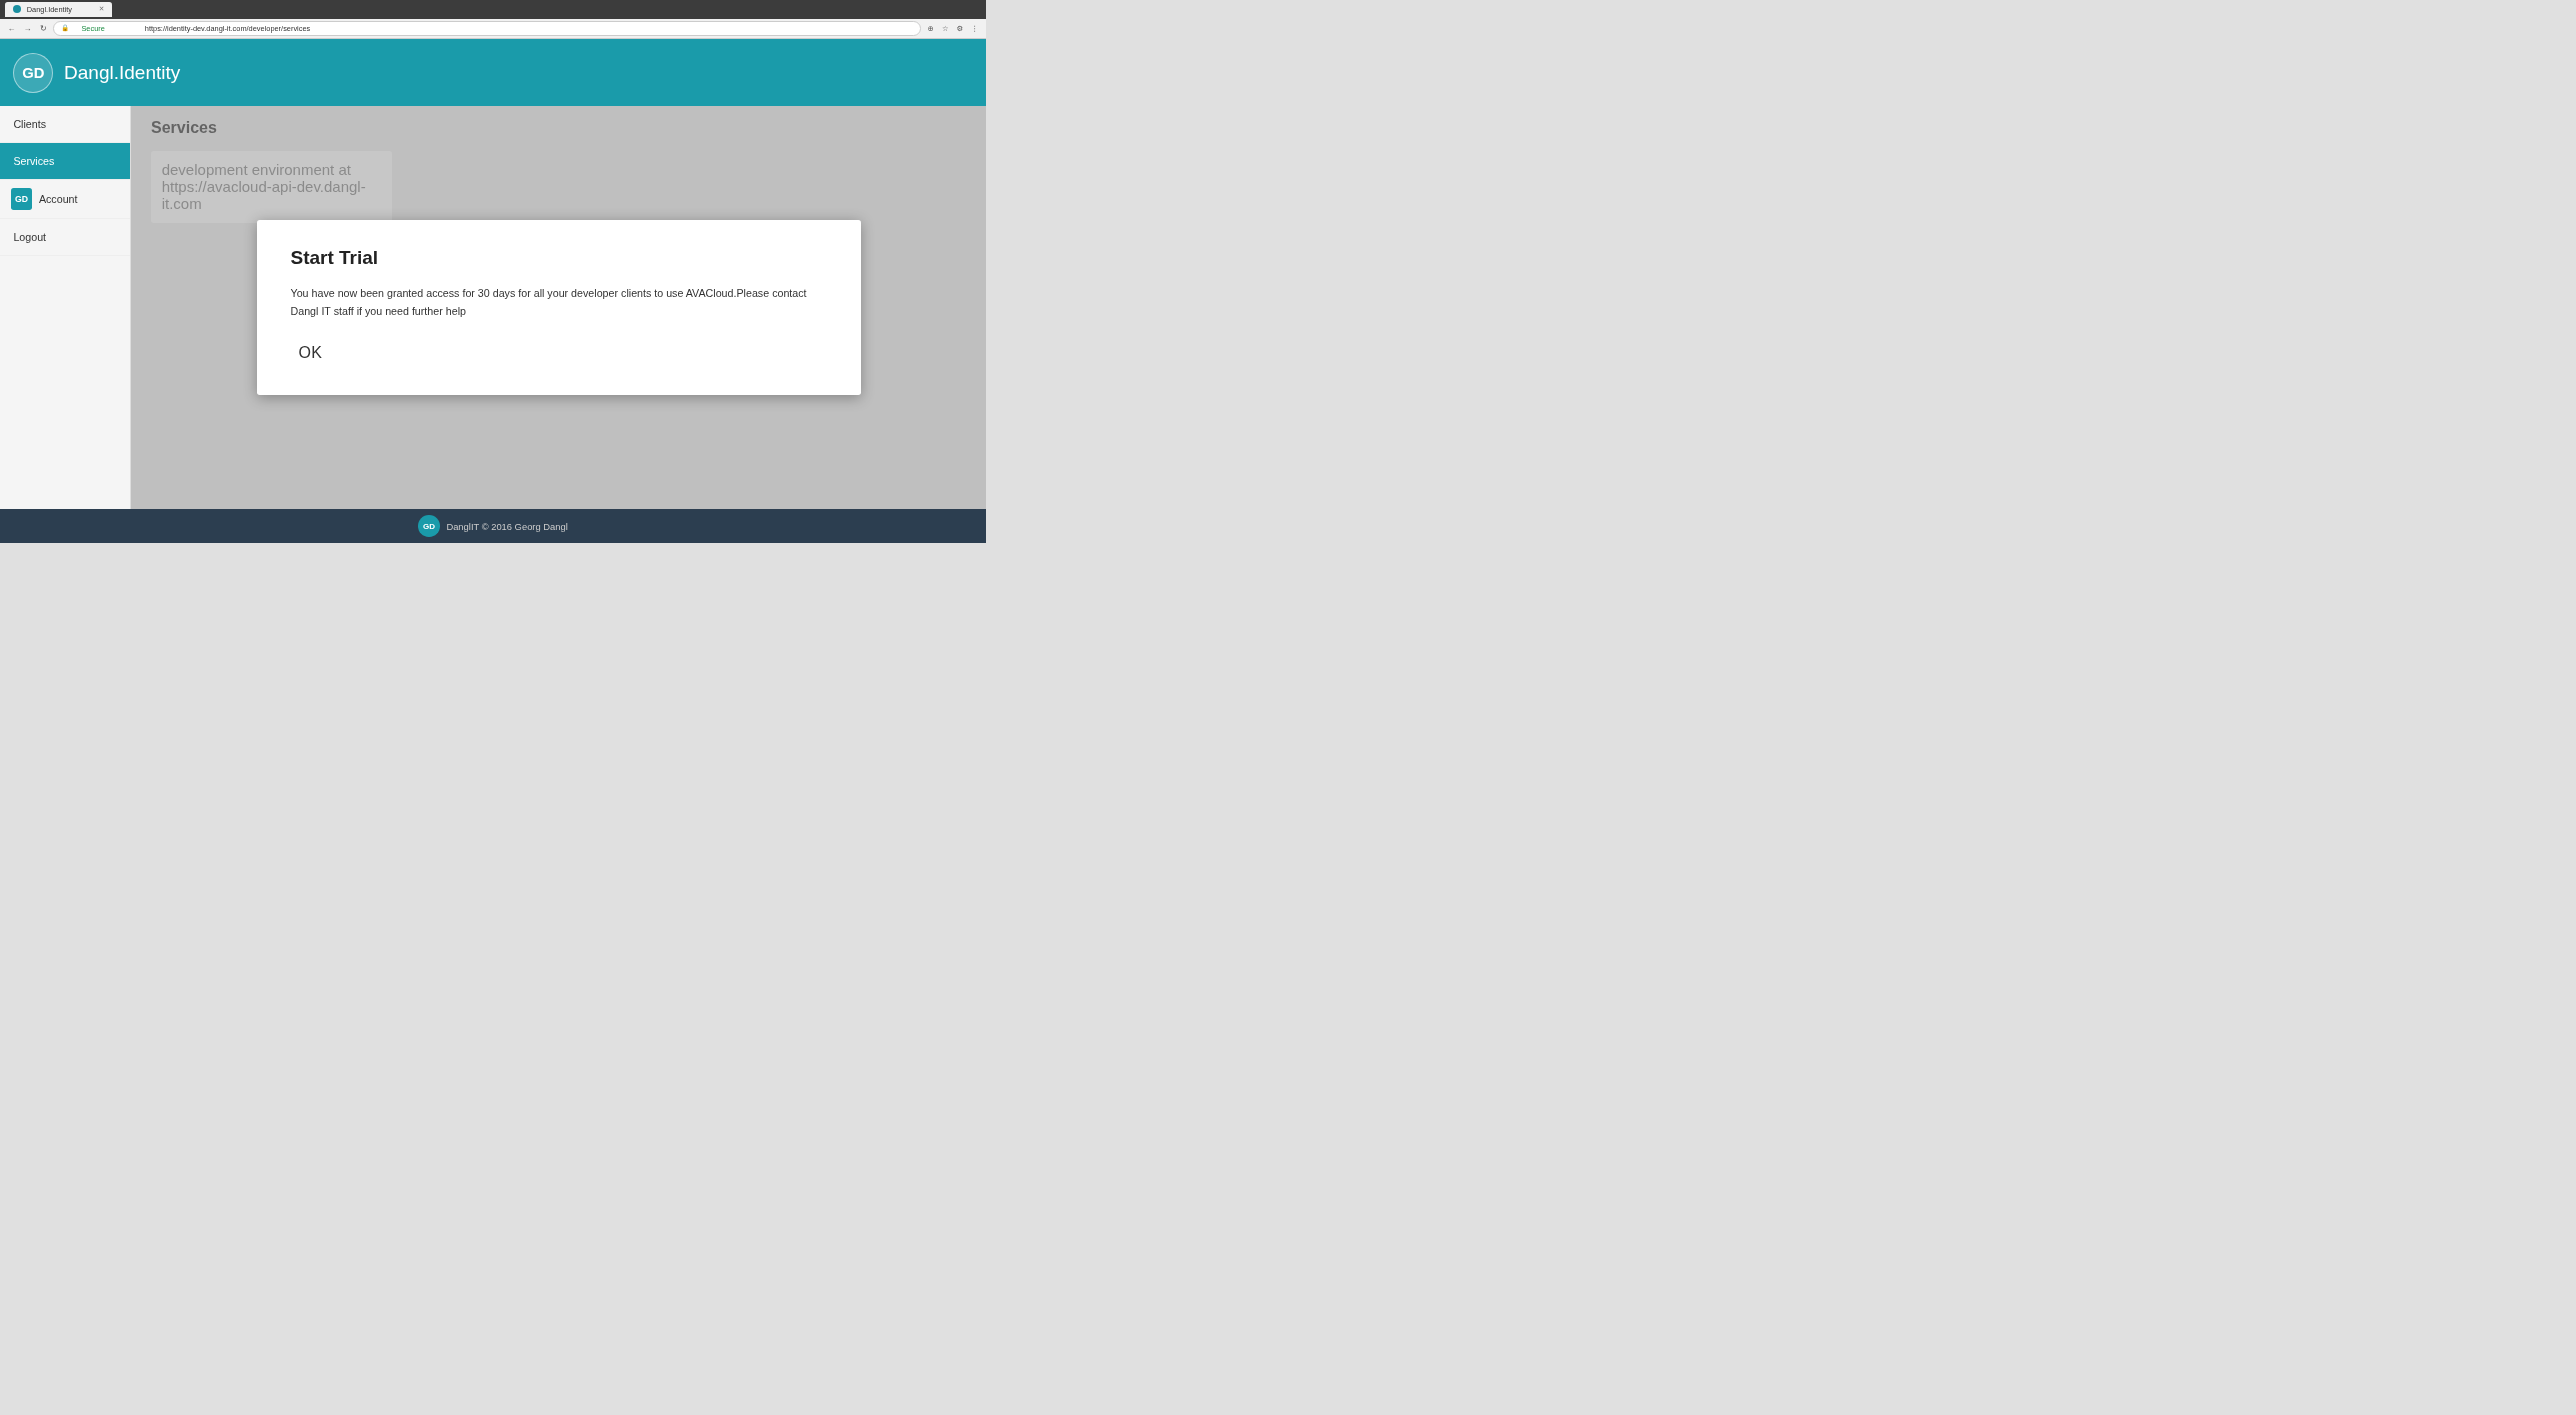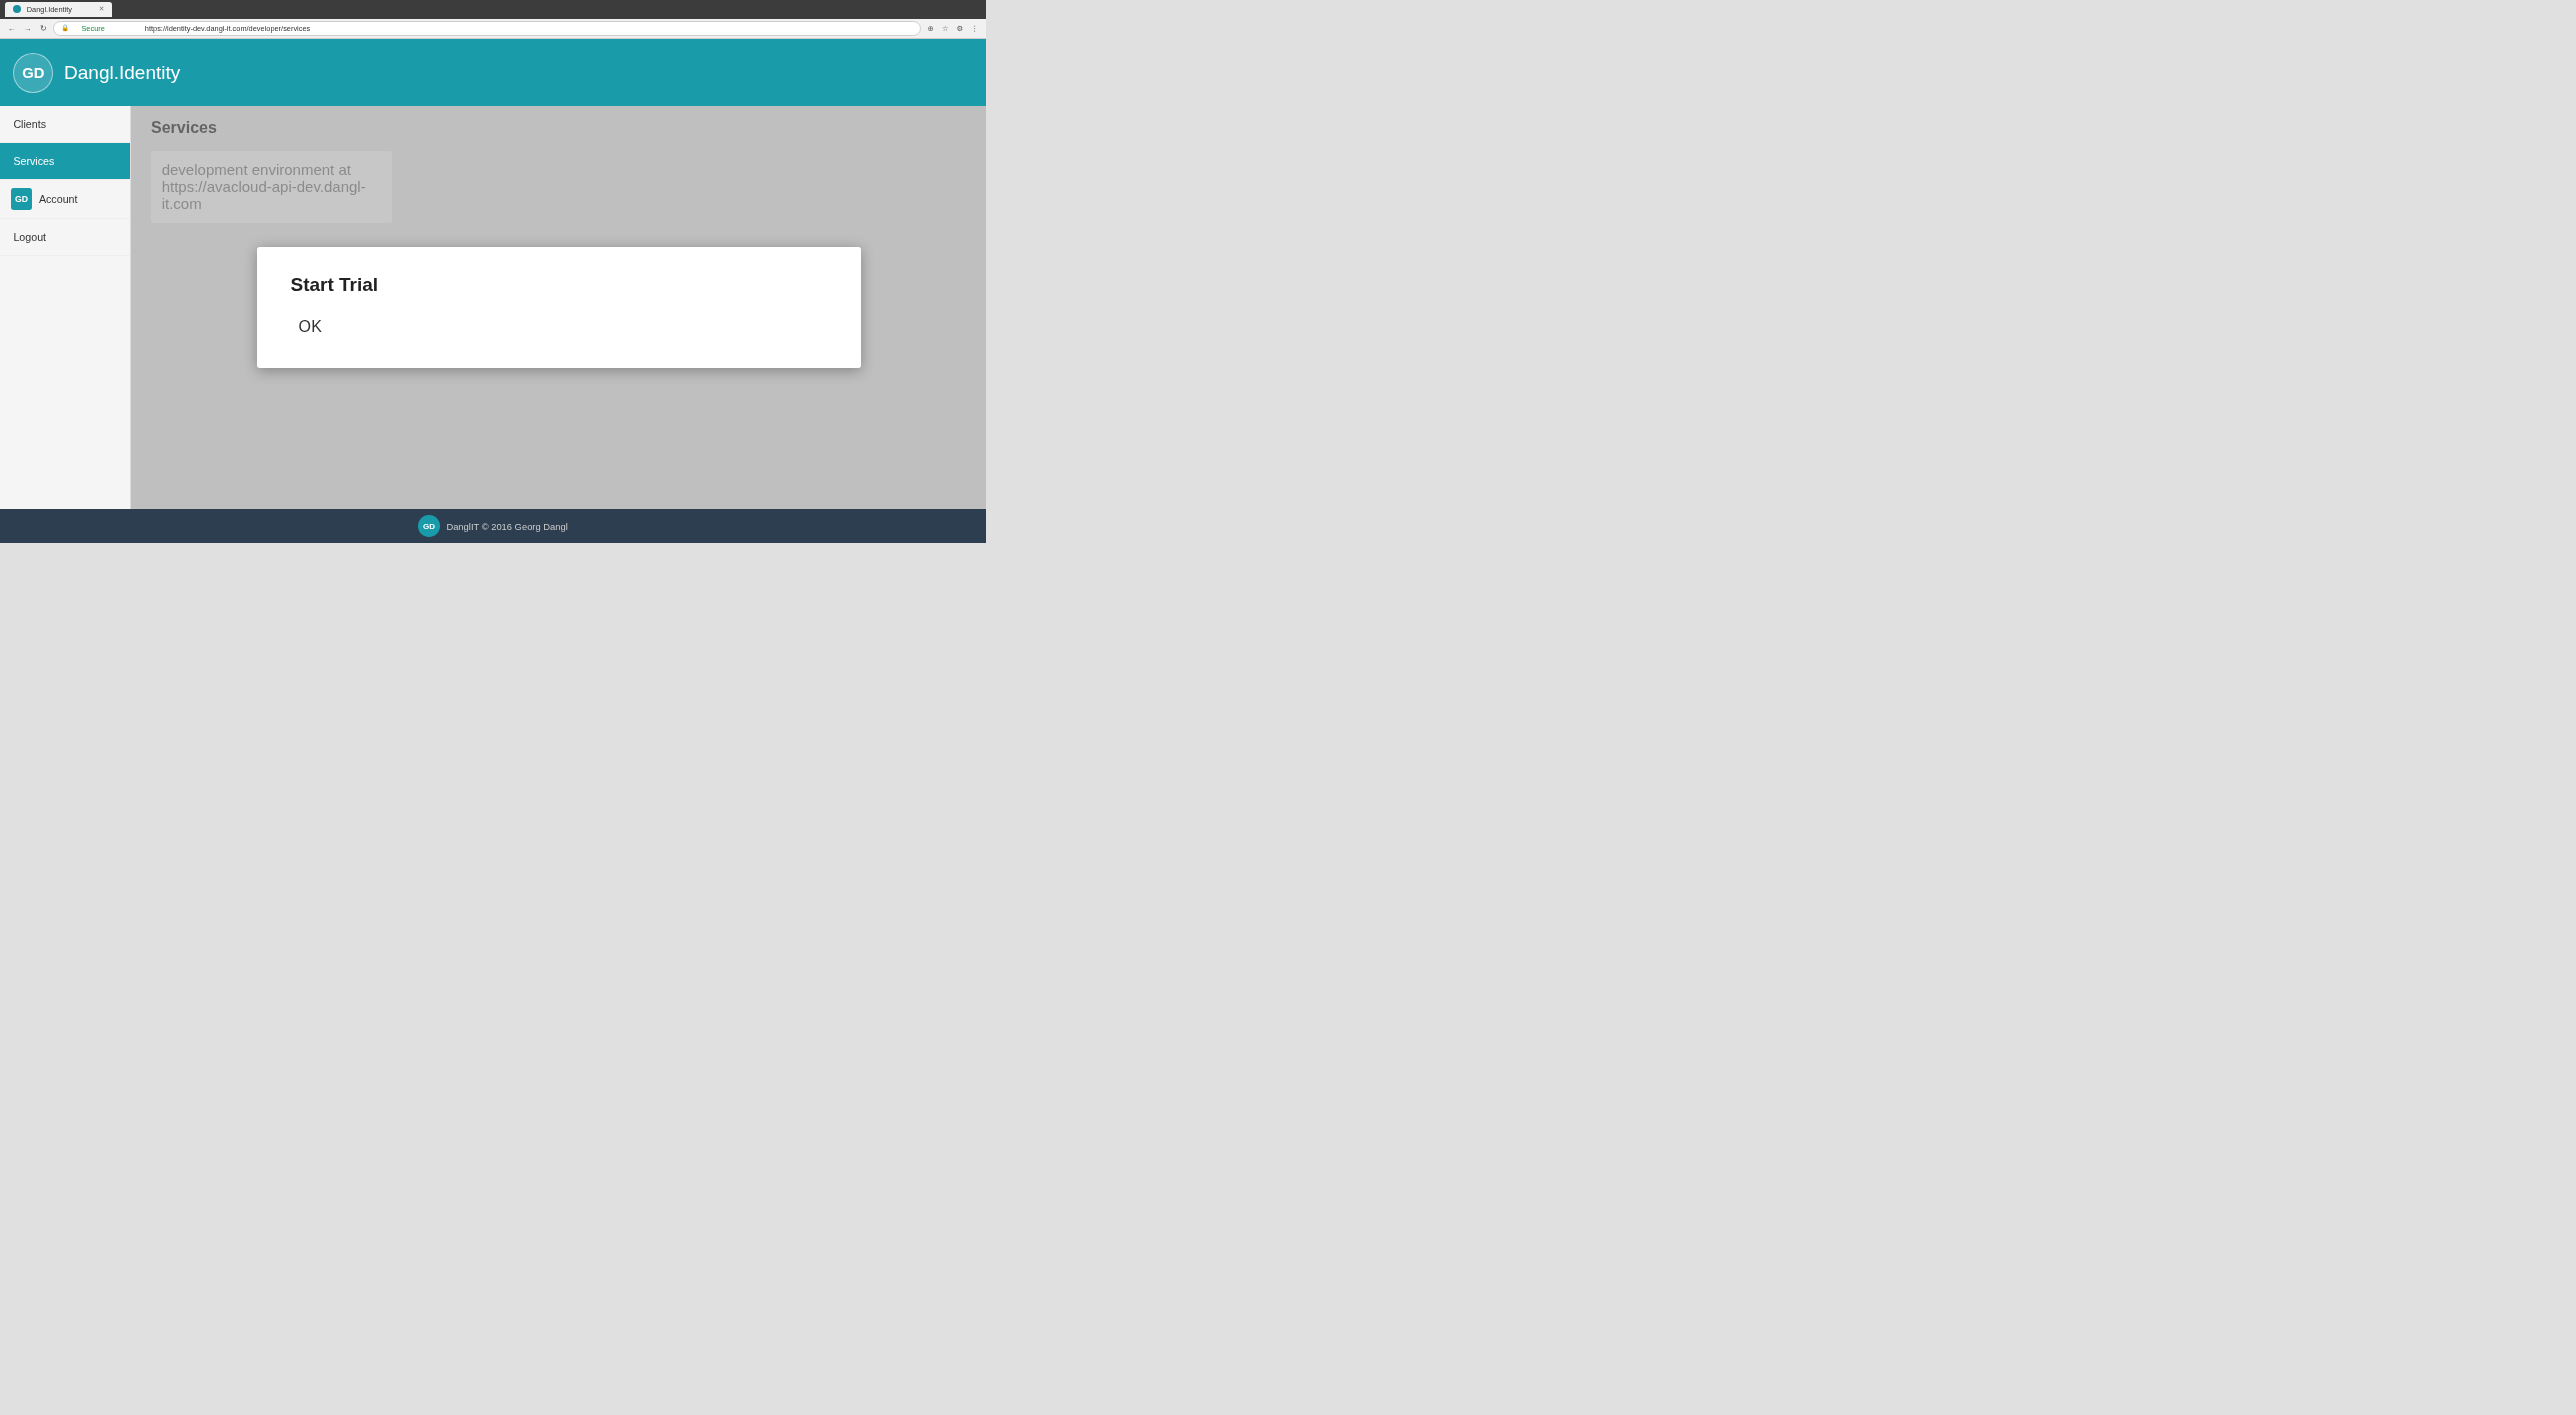--- a/index.html
+++ b/index.html
@@ -356,20 +356,21 @@
 
   <div class="content-area">
     <h1 class="page-title">Services</h1>
     <div class="service-card-preview">
       <span>development environment at https://avacloud-api-dev.dangl-it.com</span>
     </div>
 
     <div class="modal-overlay">
       <div class="modal">
         <h2 class="modal-title">Start Trial</h2>
+        <p class="modal-body">You have now been granted access for 30 days for all your developer clients to use AVACloud.Please contact Dangl IT staff if you need further help</p>
         <button class="modal-ok-btn">OK</button>
       </div>
     </div>
   </div>
 
 </div>
 
 <div class="app-footer">
   <div class="footer-logo">
     <span>GD</span>

